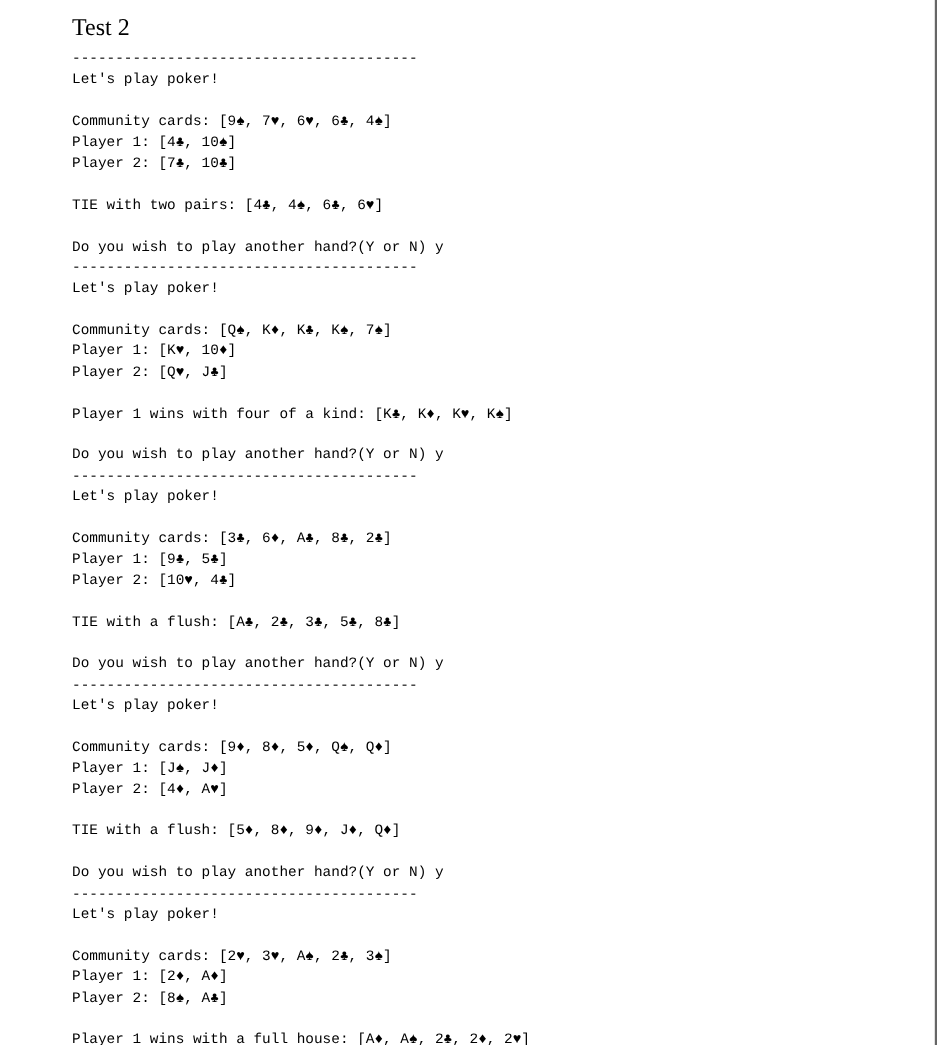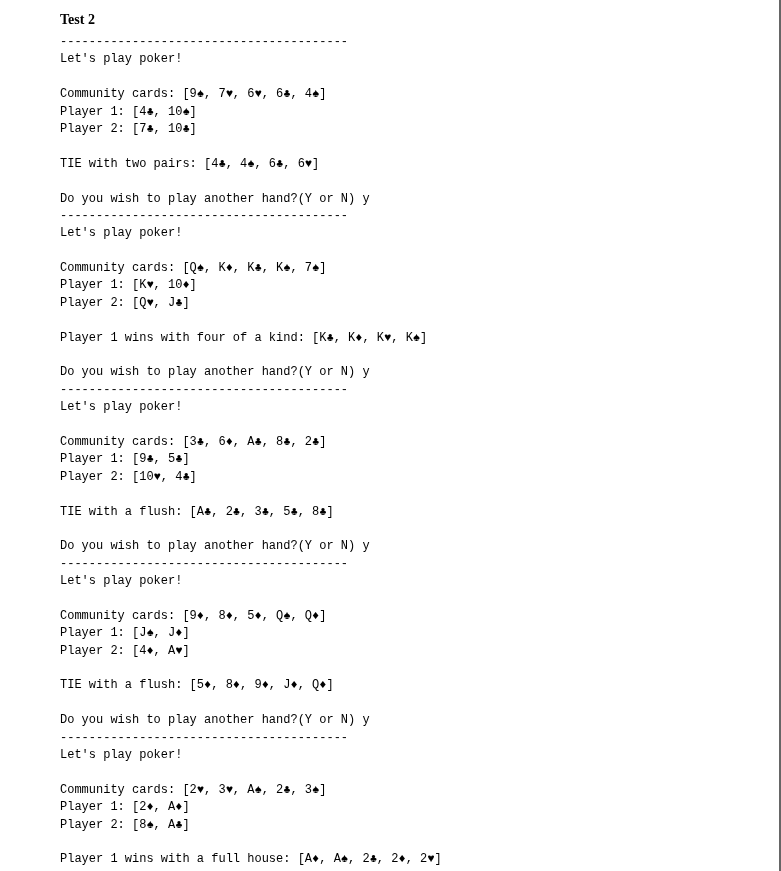--- a/index.html
+++ b/index.html
@@ -11,22 +11,22 @@
       color: #000;
       width: 781px;
     }
     .page {
       padding: 12px 60px 20px 60px;
       box-sizing: border-box;
       border-right: 2px solid #666;
     }
     .heading {
       font-family: "Times New Roman", Times, serif;
-      font-weight: bold;
-      font-size: 14px;
+      font-weight: normal;
+      font-size: 20px;
       margin: 0 0 6px 0;
     }
     .mono-block {
       white-space: pre;
       line-height: 1.45;
       font-family: "Courier New", Courier, monospace;
       font-size: 12px;
     }
   </style>
 </head>

